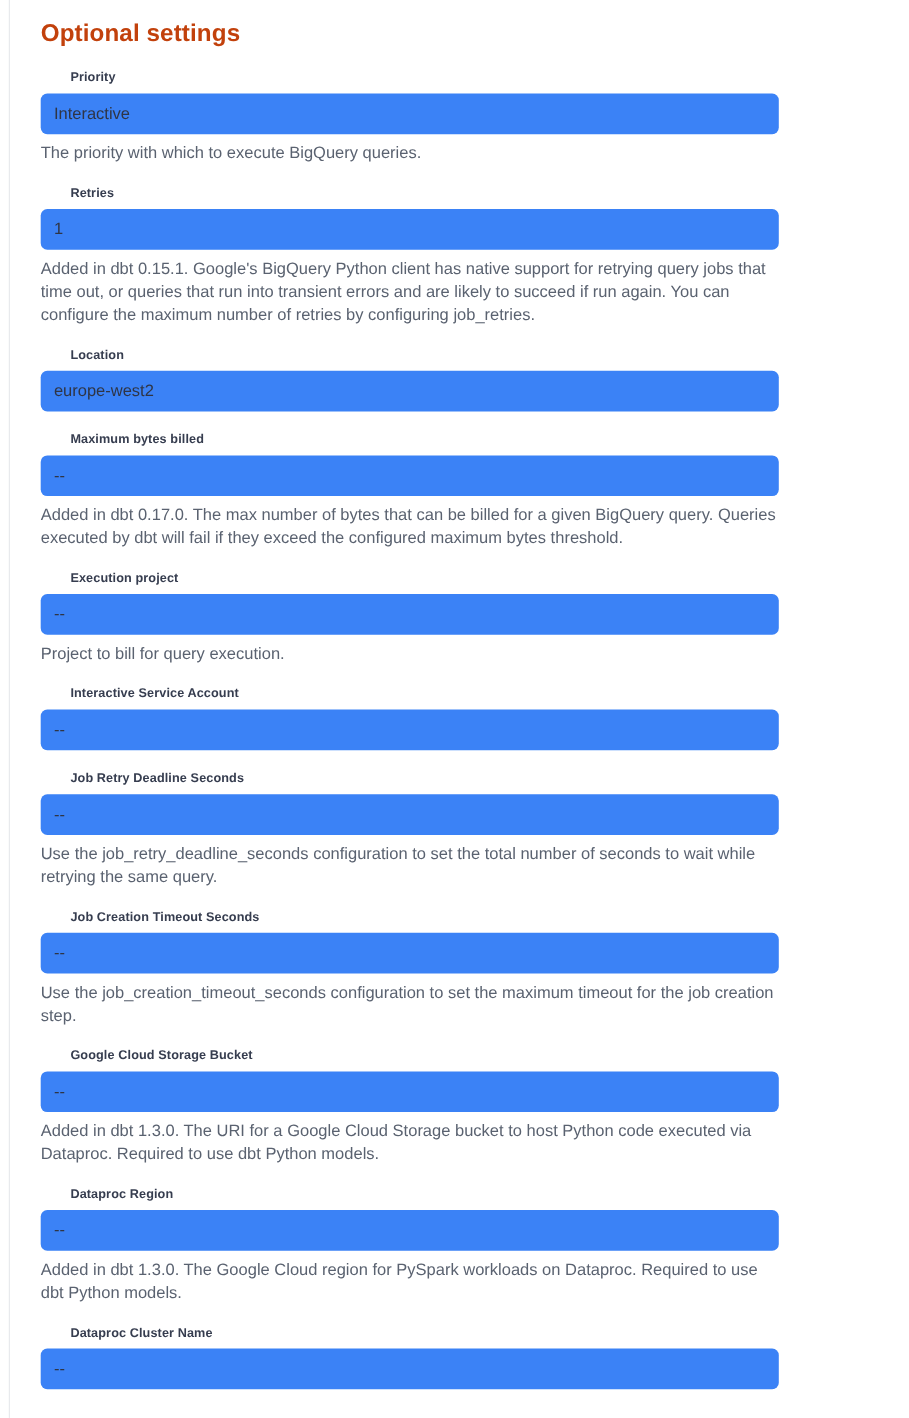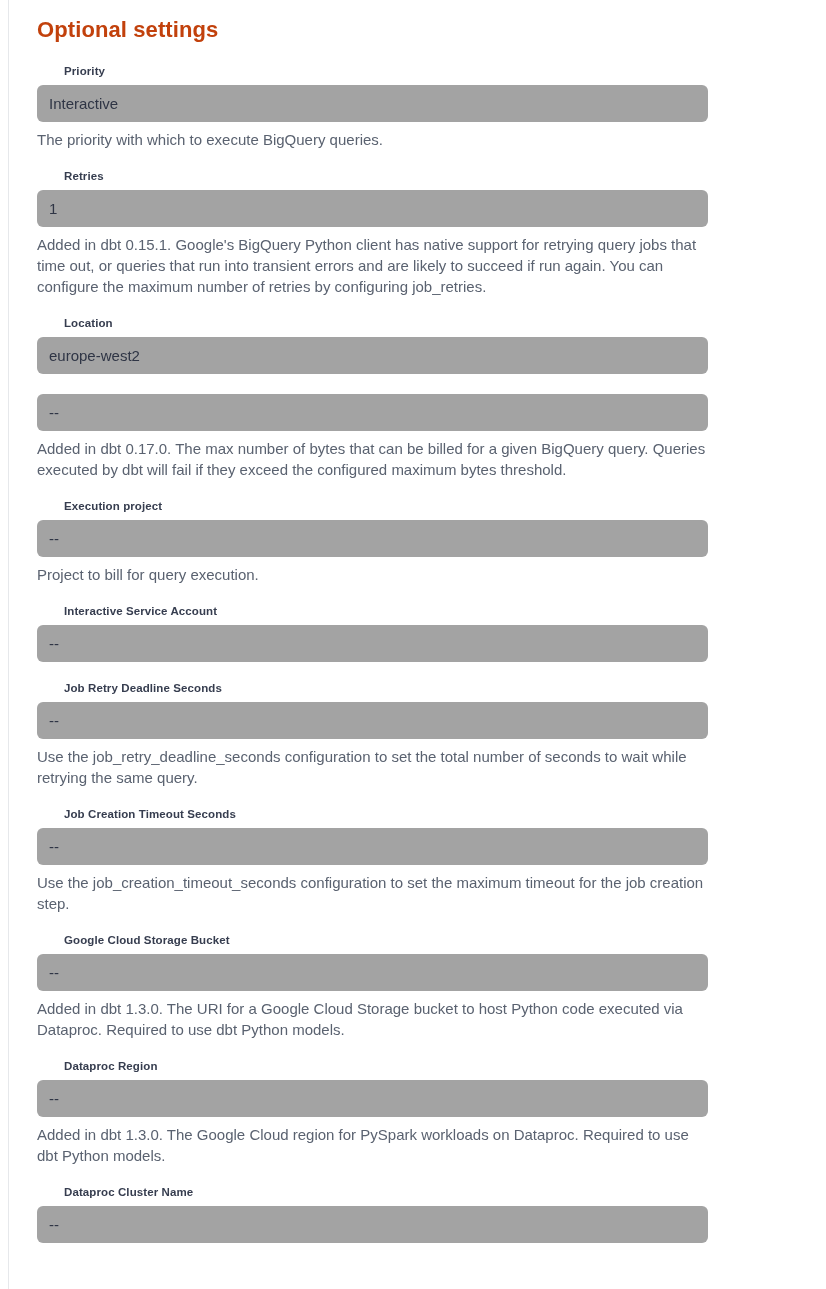--- a/index.html
+++ b/index.html
@@ -39,21 +39,21 @@
     font-size: 11.5px;
     font-weight: bold;
     color: #363d4f;
     margin-bottom: 8px;
     letter-spacing: 0.1px;
     padding-left: 27px;
   }
   .field-input {
     width: 671px;
     height: 37px;
-    background: #a3a3a3;
+    background: #3b82f6;
     border-radius: 6px;
     display: flex;
     align-items: center;
     padding: 0 12px;
     cursor: pointer;
   }
   .field-value {
     font-size: 15px;
     color: #2f3545;
   }
@@ -90,20 +90,21 @@
   </div>
 
   <div class="field">
     <label class="field-label">Location</label>
     <div class="field-input">
       <span class="field-value">europe-west2</span>
     </div>
   </div>
 
   <div class="field">
+    <label class="field-label">Maximum bytes billed</label>
     <div class="field-input">
       <span class="field-value">--</span>
     </div>
     <p class="field-help">Added in dbt 0.17.0. The max number of bytes that can be billed for a given BigQuery query. Queries executed by dbt will fail if they exceed the configured maximum bytes threshold.</p>
   </div>
 
   <div class="field">
     <label class="field-label">Execution project</label>
     <div class="field-input">
       <span class="field-value">--</span>

